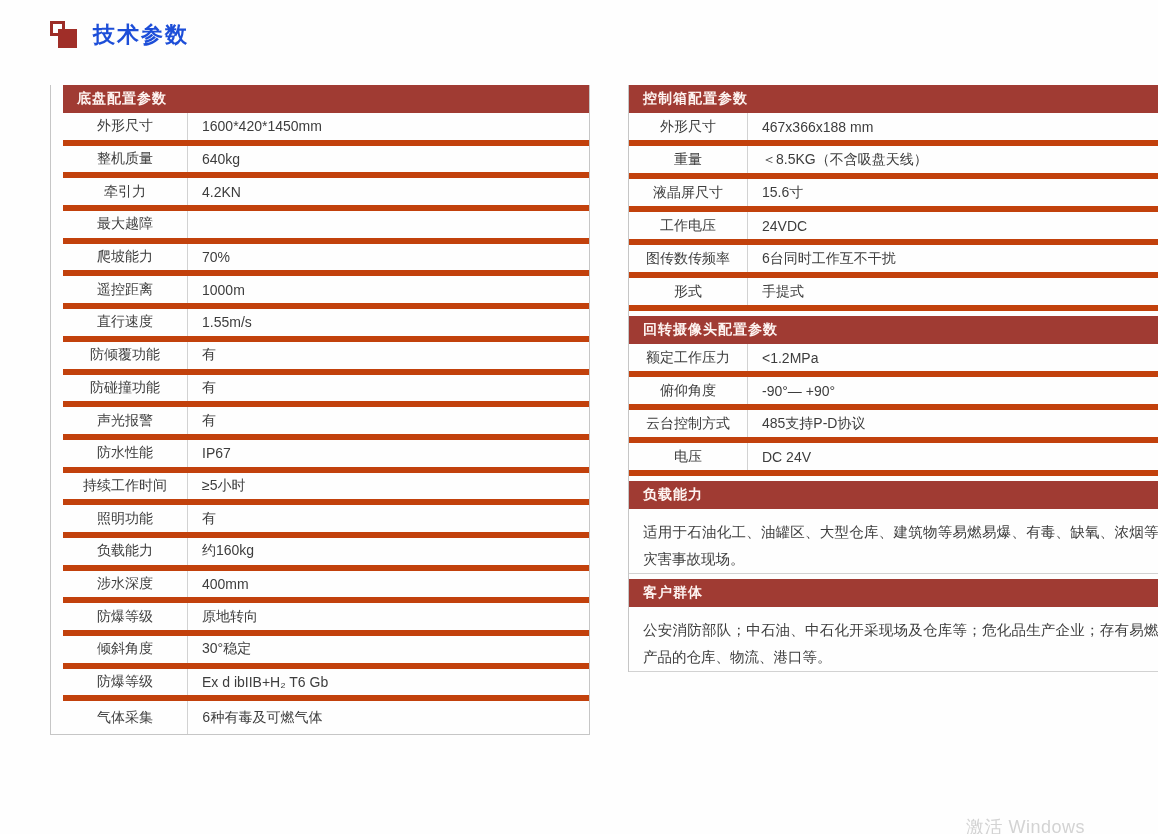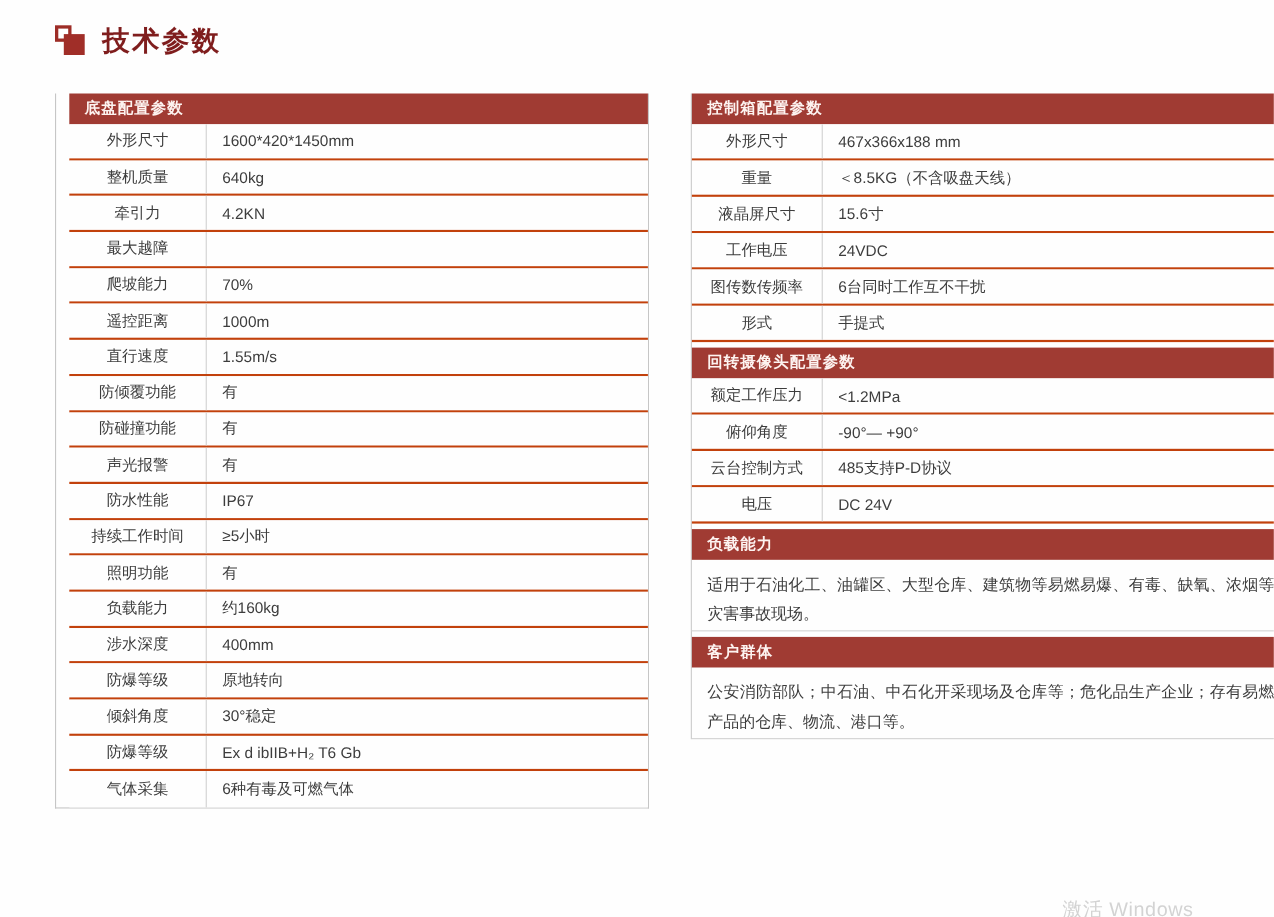--- a/index.html
+++ b/index.html
@@ -10,49 +10,49 @@
     overflow: hidden;
     font-family: "Liberation Sans", sans-serif;
     color: #3d3d3d;
   }
 
   
   .page-title { position: absolute; left: 50px; top: 20px; display: flex; align-items: center; gap: 13px; }
   .title-icon { position: relative; width: 30px; height: 30px; }
   .title-icon .sq-outline { position: absolute; left: 0; top: 1px; width: 15px; height: 15px; border: 3px solid #9d2d27; background: #fff; }
   .title-icon .sq-fill { position: absolute; left: 8px; top: 9px; width: 19px; height: 19px; background: #a02e28; }
-  .title-text { font-size: 25px; font-weight: bold; color: #7f1d1d; letter-spacing: 2px; }
+  .title-text { font-size: 22px; font-weight: bold; color: #1d4ed8; letter-spacing: 2px; }
 
   
   .band {
     height: 28px; background: #a03b33; color: #fdf3f0;
     font-weight: bold; font-size: 14px;
     display: flex; align-items: center; padding-left: 14px;
     letter-spacing: 1px;
   }
   .spec-row {
     display: flex; align-items: stretch;
     height: 32.7px;
-    border-bottom: 2px solid #c2410c;
+    border-bottom: 6px solid #c2410c;
     background: #fefefe;
     font-size: 14px;
   }
   .spec-row .lbl {
     flex: 0 0 125px;
     display: flex; align-items: center; justify-content: center;
     border-right: 1px solid #d2d2d2;
     text-align: center;
   }
   .spec-row .val { flex: 1; display: flex; align-items: center; padding-left: 14px; }
 
   .left-table {
     position: absolute; left: 50px; top: 85px; width: 540px;
     border: 1px solid #c6c6c6; border-top: none; padding-left: 12px;
   }
-  .left-table .spec-row:last-child { border-bottom: none; }
+  .left-table .spec-row:last-child { border-bottom: none; font-family: Liberation Mono, monospace; }
 
   .right-col {
     position: absolute; left: 628px; top: 85px; width: 576px;
     border-left: 1px solid #c6c6c6;
   }
   .right-col .spec-row { height: 33px; }
   .right-col .spec-row .lbl { flex-basis: 119px; }
   .right-col .band.gap-top { margin-top: 5px; }
 
   .para {

